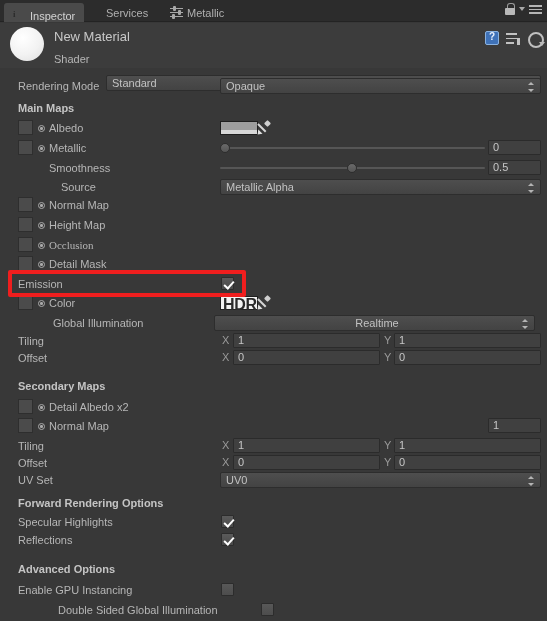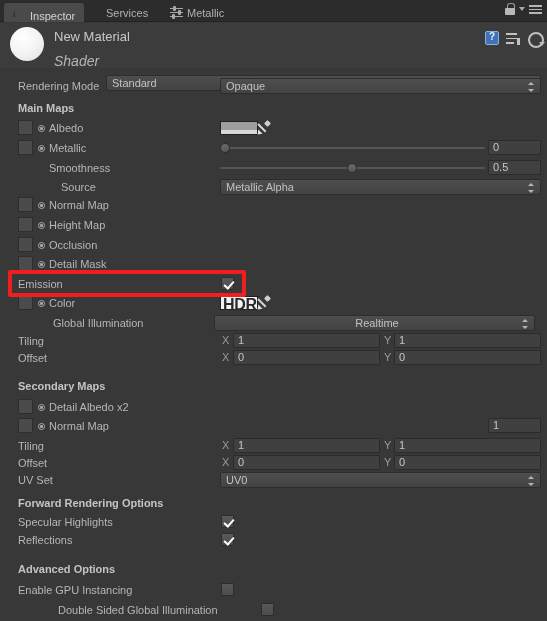--- a/index.html
+++ b/index.html
@@ -73,21 +73,21 @@
   .ico-hamb span:nth-child(2) { top: 4.5px; }
   .ico-hamb span:nth-child(3) { top: 8px; }
 
   
   .header { position: absolute; left: 0; top: 23px; width: 547px; height: 45px; background: #3c3c3c; }
   .mat-preview {
     position: absolute; left: 10px; top: 4px; width: 34px; height: 34px;
     border-radius: 50%; background: radial-gradient(circle at 38% 32%, #ffffff 0%, #f2f2f2 55%, #dedede 100%);
   }
   .mat-name { position: absolute; left: 54px; top: 6px; font-size: 13px; color: #c8c8c8; }
-  .shader-label { position: absolute; left: 54px; top: 30px; font-size: 14px; color: #b6b6b6; font-style: italic; }
+  .shader-label { position: absolute; left: 54px; top: 30px; font-size: 11px; color: #b6b6b6; }
   .hdr-icons { position: absolute; right: 6px; top: 8px; display: flex; align-items: center; gap: 7px; }
   .ico-book {
     width: 14px; height: 14px; background: #3f72b8; border: 1px solid #8ab2e0; border-radius: 2px;
     position: relative;
   }
   .ico-book::after {
     content: "?"; position: absolute; left: 0; right: 0; top: -1px; text-align: center;
     font-size: 10px; font-weight: bold; color: #e8f0fb;
   }
   .ico-preset { width: 14px; height: 14px; position: relative; }
@@ -327,21 +327,21 @@
     <span class="target-dot" style="left:38px;"></span>
     <span class="lbl" style="left:49px;">Normal Map</span>
   </div>
 
   <div class="row" style="top:216px;">
     <span class="tex-slot"></span>
     <span class="target-dot" style="left:38px;"></span>
     <span class="lbl" style="left:49px;">Height Map</span>
   </div>
 
-  <div class="row" style="top:236px;">
+  <div class="row" style="top:236px;font-family:Liberation Serif, serif;">
     <span class="tex-slot"></span>
     <span class="target-dot" style="left:38px;"></span>
     <span class="lbl" style="left:49px;">Occlusion</span>
   </div>
 
   <div class="row" style="top:255px;">
     <span class="tex-slot"></span>
     <span class="target-dot" style="left:38px;"></span>
     <span class="lbl" style="left:49px;">Detail Mask</span>
   </div>

